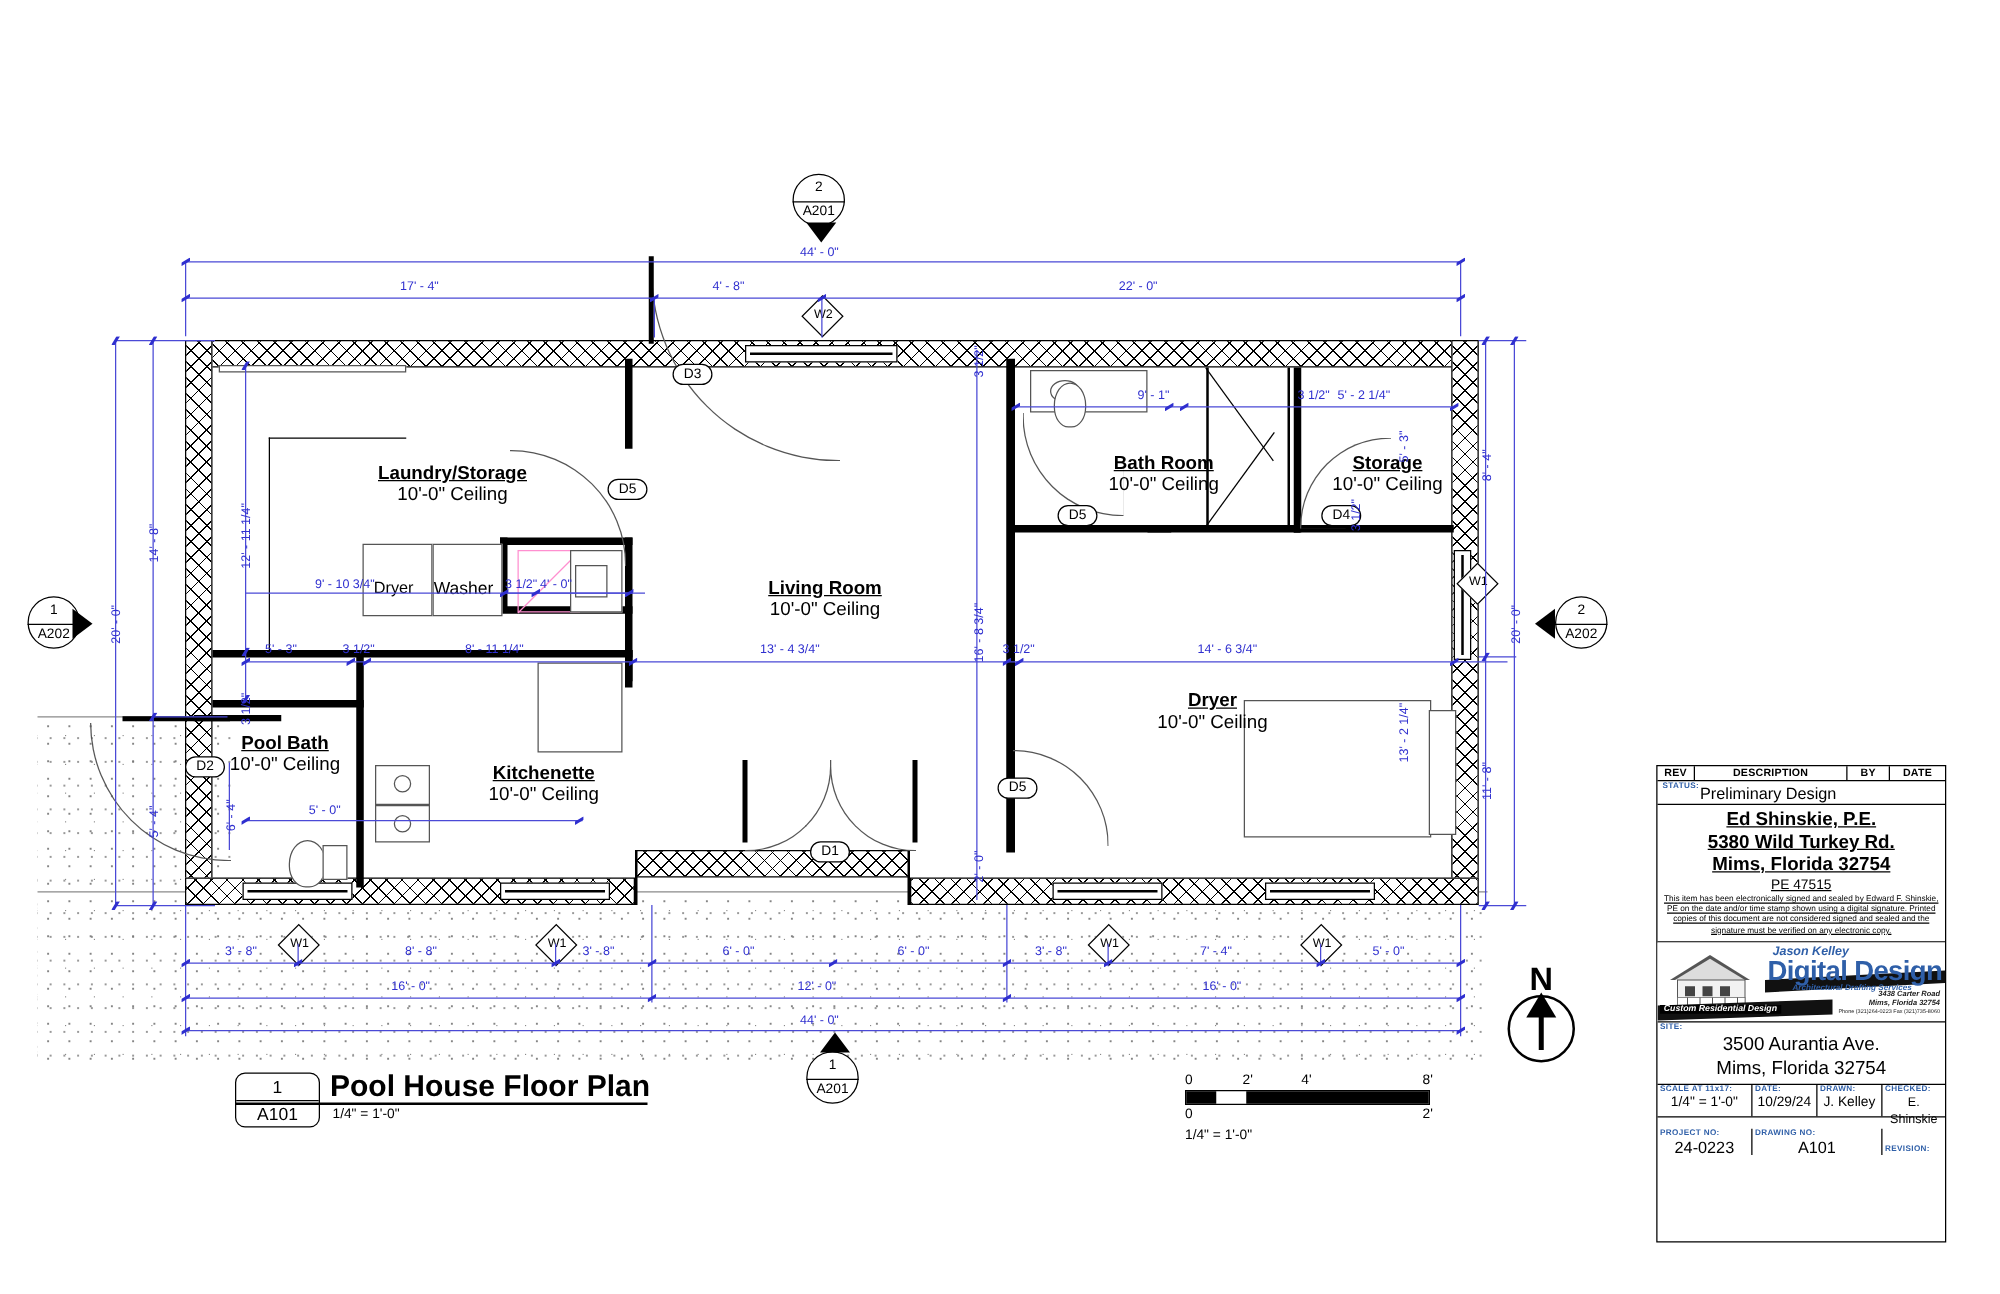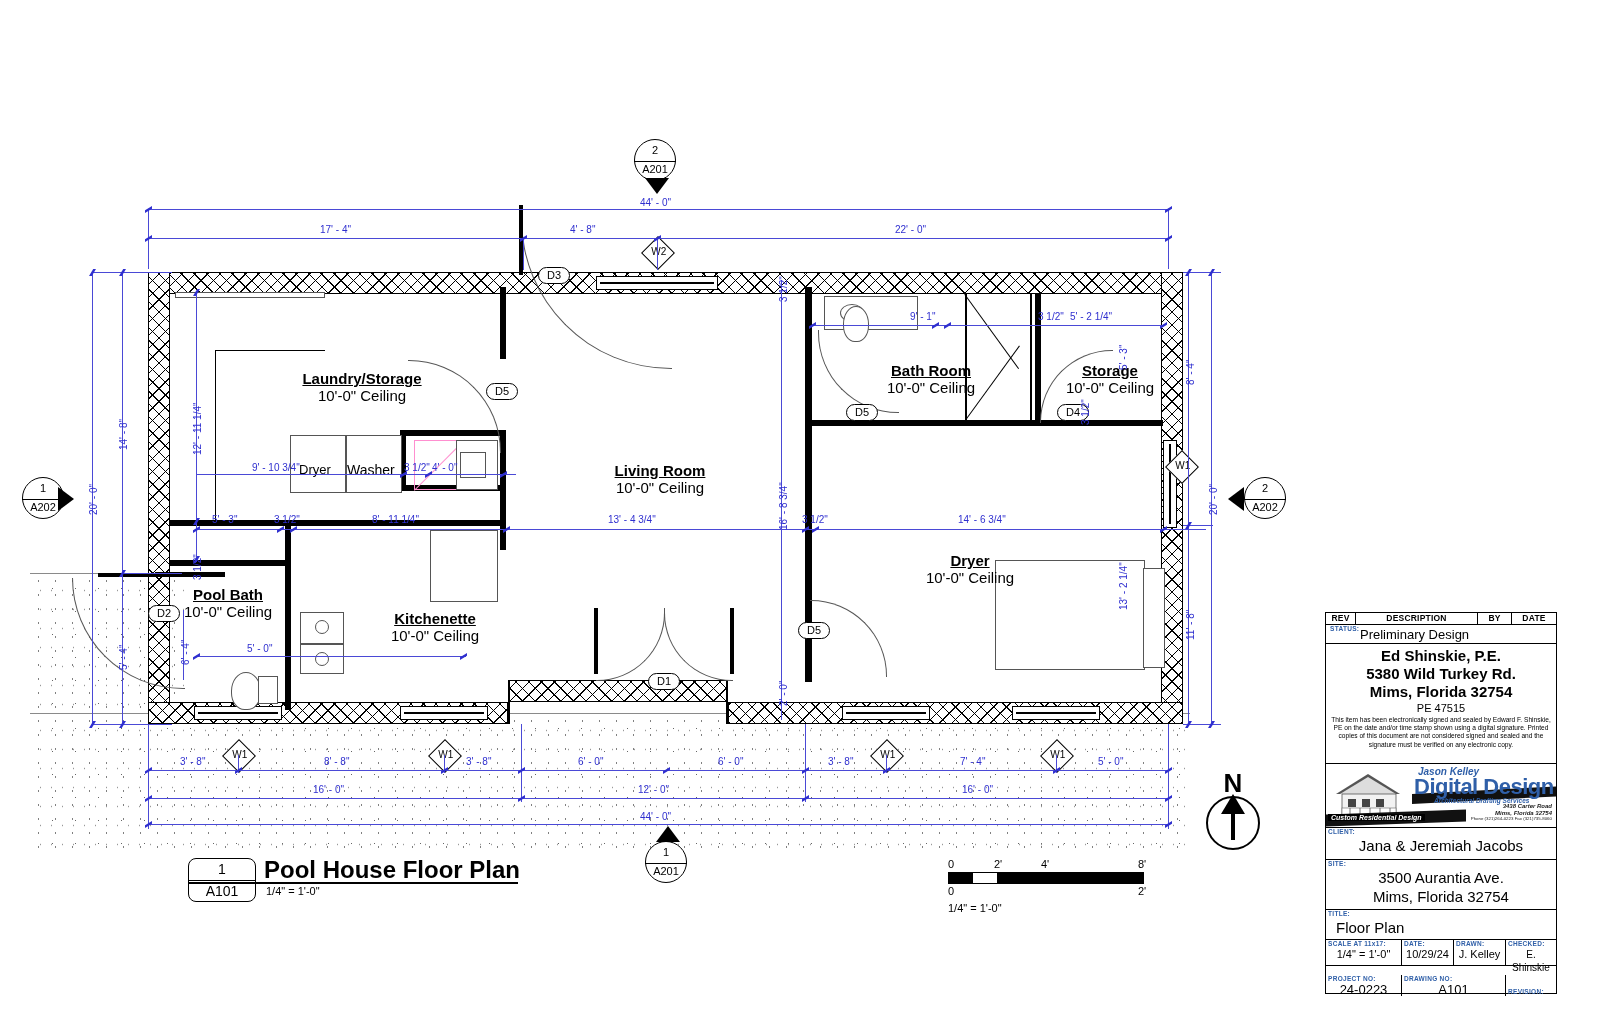--- a/index.html
+++ b/index.html
@@ -216,21 +216,21 @@
   </div>
   <div class="roomlabel" style="left:370px;top:610px;width:130px;">
     <span class="nm">Kitchenette</span>
     <span class="ch">10'-0" Ceiling</span>
   </div>
   <div class="roomlabel" style="left:165px;top:586px;width:126px;">
     <span class="nm">Pool Bath</span>
     <span class="ch">10'-0" Ceiling</span>
   </div>
 
-  <div class="dtag" style="left:538px;top:267px;">D3</div>
+  <div class="dtag" style="left:538px;top:291px;">D3</div>
   <div class="dtag" style="left:486px;top:383px;">D5</div>
   <div class="dtag" style="left:846px;top:404px;">D5</div>
   <div class="dtag" style="left:1057px;top:404px;">D4</div>
   <div class="dtag" style="left:148px;top:605px;">D2</div>
   <div class="dtag" style="left:648px;top:673px;">D1</div>
   <div class="dtag" style="left:798px;top:622px;">D5</div>
 
   <div class="wtag" style="left:646px;top:241px;">
     <span>W2</span>
     </div>
@@ -459,21 +459,21 @@
       <div style="width:122px;">DESCRIPTION</div>
       <div style="width:34px;">BY</div>
       <div style="width:44px;">DATE</div>
     </div>
 
     <div class="row" style="height:19px;position:relative;">
       <div class="tbcap" style="position:absolute;left:2px;top:0;">STATUS:</div>
       <div style="position:absolute;left:34px;top:2px;font-size:13px;">Preliminary Design</div>
     </div>
 
-    <div class="row eng" style="padding:3px 0 12px 0;">
+    <div class="row eng" style="padding:3px 0 2px 0;text-decoration:underline;">
       <div class="big">Ed Shinskie, P.E.</div>
       <div class="big">5380 Wild Turkey Rd.</div>
       <div class="big">Mims, Florida 32754</div>
       <div class="pe">PE 47515</div>
       <div class="dis">This item has been electronically signed and sealed by Edward F. Shinskie, PE on the date and/or time stamp shown using a digital signature. Printed copies of this document are not considered signed and sealed and the signature must be verified on any electronic copy.</div>
     </div>
 
     <div class="logo">
       <svg class="house" viewBox="0 0 86 52" preserveAspectRatio="none">
         <rect x="0" y="0" width="86" height="52" fill="#ffffff"></rect>
@@ -494,35 +494,27 @@
       <div class="jk">Jason Kelley</div>
       <div class="dd">Digital Design</div>
       <div class="ads">Architectural Drafting Services</div>
       <div class="addr" style="white-space:pre-line;">3438 Carter Road
 Mims, Florida 32754</div>
       <div class="ph">Phone (321)264-0223  Fax (321)735-8060</div>
       <div class="band"></div>
       <div class="crd">Custom Residential Design</div>
     </div>
 
-    <div class="row" style="height:32px;">
-      <div class="tbcap">CLIENT:</div>
-      <div class="tbval" style="font-size:15px;line-height:19px;">Jana &amp; Jeremiah Jacobs</div>
-    </div>
 
     <div class="row" style="height:50px;">
       <div class="tbcap">SITE:</div>
       <div class="tbval" style="font-size:15px;line-height:19px;">3500 Aurantia Ave.</div>
       <div class="tbval" style="font-size:15px;line-height:19px;">Mims, Florida 32754</div>
     </div>
 
-    <div class="row" style="height:30px;">
-      <div class="tbcap">TITLE:</div>
-      <div style="font-size:15px;line-height:19px;padding-left:10px;">Floor Plan</div>
-    </div>
 
     <div class="row four" style="height:26px;">
       <div style="width:76px;">
         <div class="tbcap">SCALE AT 11x17:</div>
         <div class="mini">1/4" = 1'-0"</div>
       </div>
       <div style="width:52px;">
         <div class="tbcap">DATE:</div>
         <div class="mini">10/29/24</div>
       </div>

